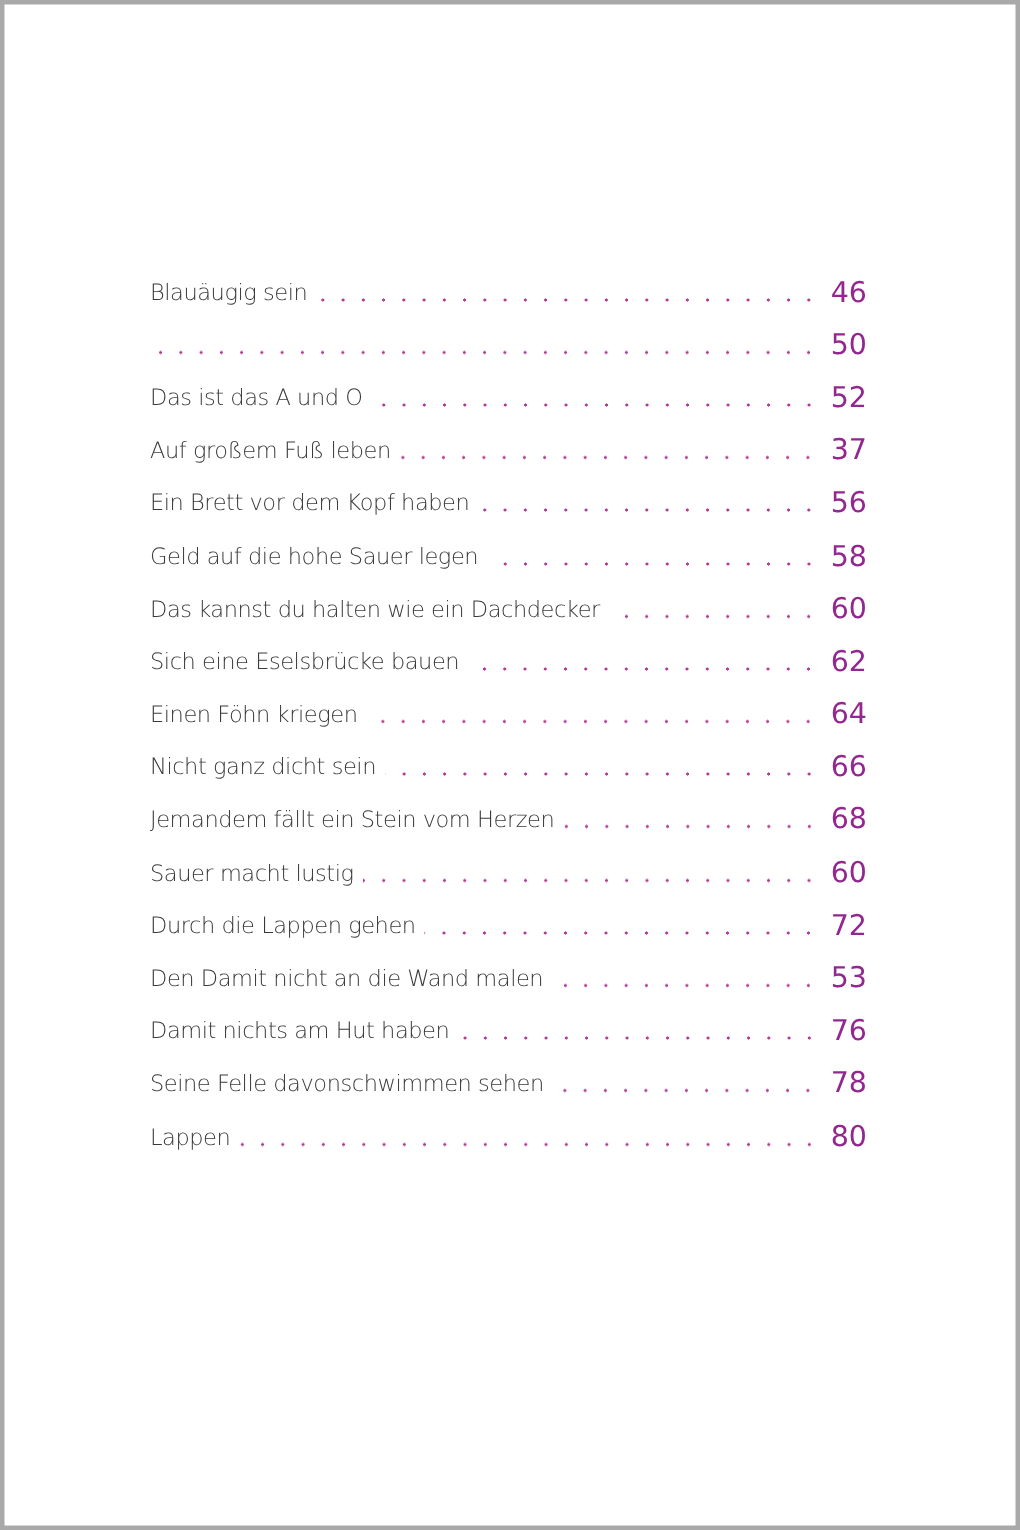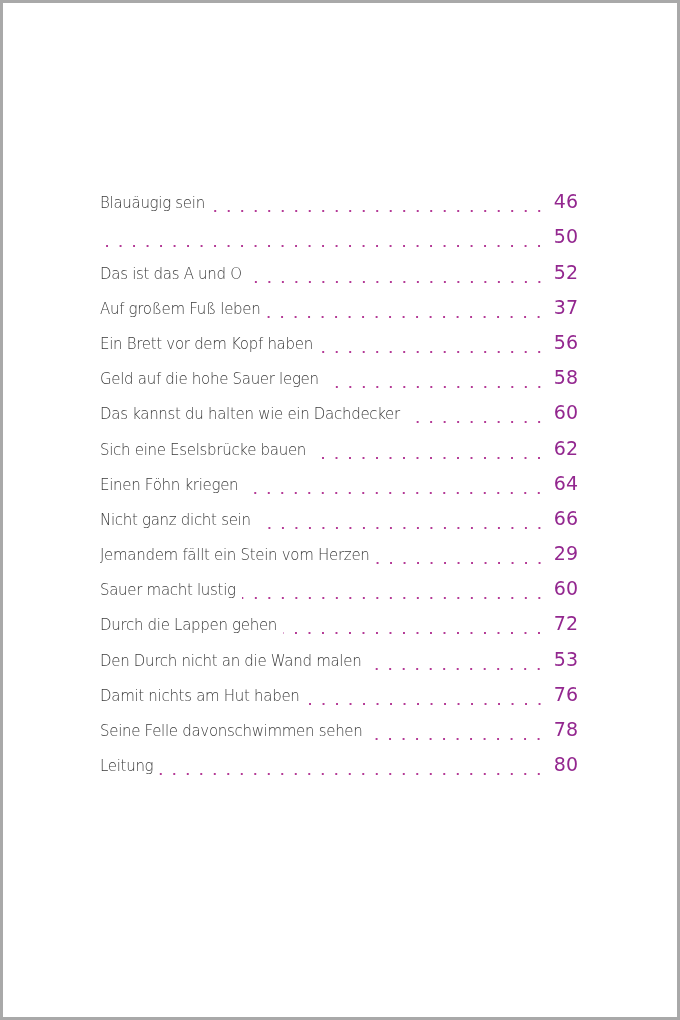--- a/index.html
+++ b/index.html
@@ -27,21 +27,21 @@
       position: absolute;
       left: 97px;
       top: 174px;
       width: 478px;
       margin: 0;
       padding: 0;
       list-style: none;
     }
     .toc-entry {
       display: flex;
-      align-items: flex-end;
+      align-items: center;
       height: 35.2px;
       font-family: "DejaVu Sans", sans-serif;
       font-size: 15px;
       letter-spacing: -0.3px;
       color: #3a3a3a;
       white-space: nowrap;
     }
     .toc-title {
       flex: 0 0 auto;
       font-weight: 300;
@@ -117,46 +117,46 @@
       <span class="toc-page">64</span>
     </li>
     <li class="toc-entry">
       <span class="toc-title">Nicht ganz dicht sein</span>
       <span class="toc-leader"></span>
       <span class="toc-page">66</span>
     </li>
     <li class="toc-entry">
       <span class="toc-title">Jemandem fällt ein Stein vom Herzen</span>
       <span class="toc-leader"></span>
-      <span class="toc-page">29</span>
+      <span class="toc-page">68</span>
     </li>
     <li class="toc-entry">
       <span class="toc-title">Sauer macht lustig</span>
       <span class="toc-leader"></span>
       <span class="toc-page">60</span>
     </li>
     <li class="toc-entry">
       <span class="toc-title">Durch die Lappen gehen</span>
       <span class="toc-leader"></span>
       <span class="toc-page">72</span>
     </li>
     <li class="toc-entry">
-      <span class="toc-title">Den Durch nicht an die Wand malen</span>
+      <span class="toc-title">Den Damit nicht an die Wand malen</span>
       <span class="toc-leader"></span>
       <span class="toc-page">53</span>
     </li>
     <li class="toc-entry">
       <span class="toc-title">Damit nichts am Hut haben</span>
       <span class="toc-leader"></span>
       <span class="toc-page">76</span>
     </li>
     <li class="toc-entry">
       <span class="toc-title">Seine Felle davonschwimmen sehen</span>
       <span class="toc-leader"></span>
       <span class="toc-page">78</span>
     </li>
     <li class="toc-entry">
-      <span class="toc-title">Leitung</span>
+      <span class="toc-title">Lappen</span>
       <span class="toc-leader"></span>
       <span class="toc-page">80</span>
     </li>
   </ul>
 </div>
 
 </body></html>

